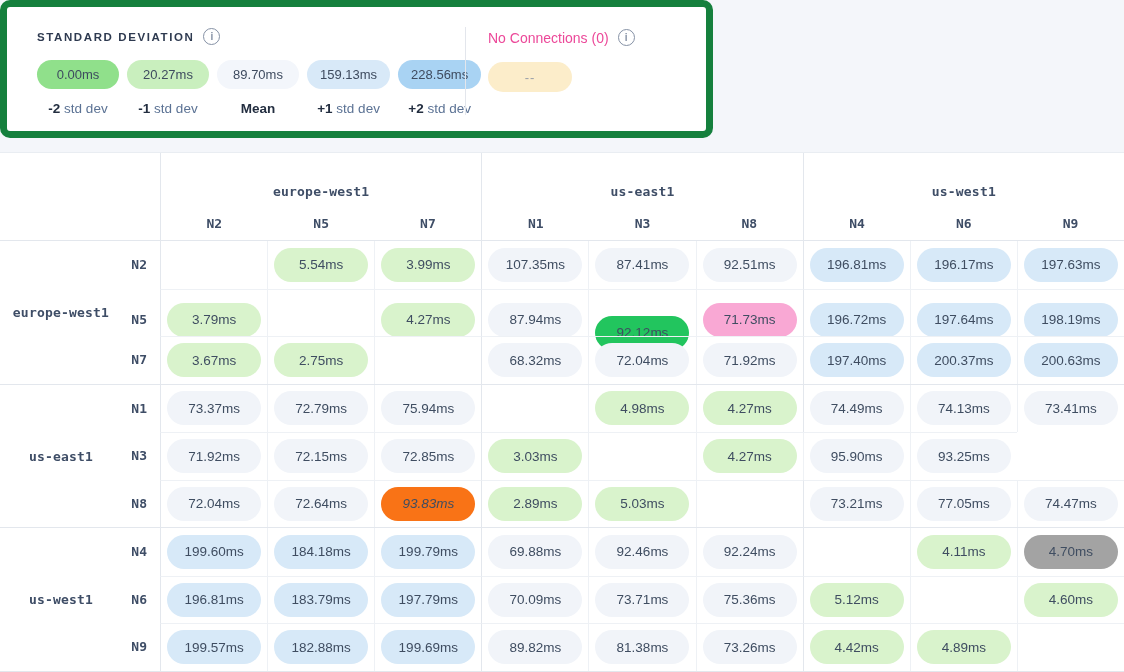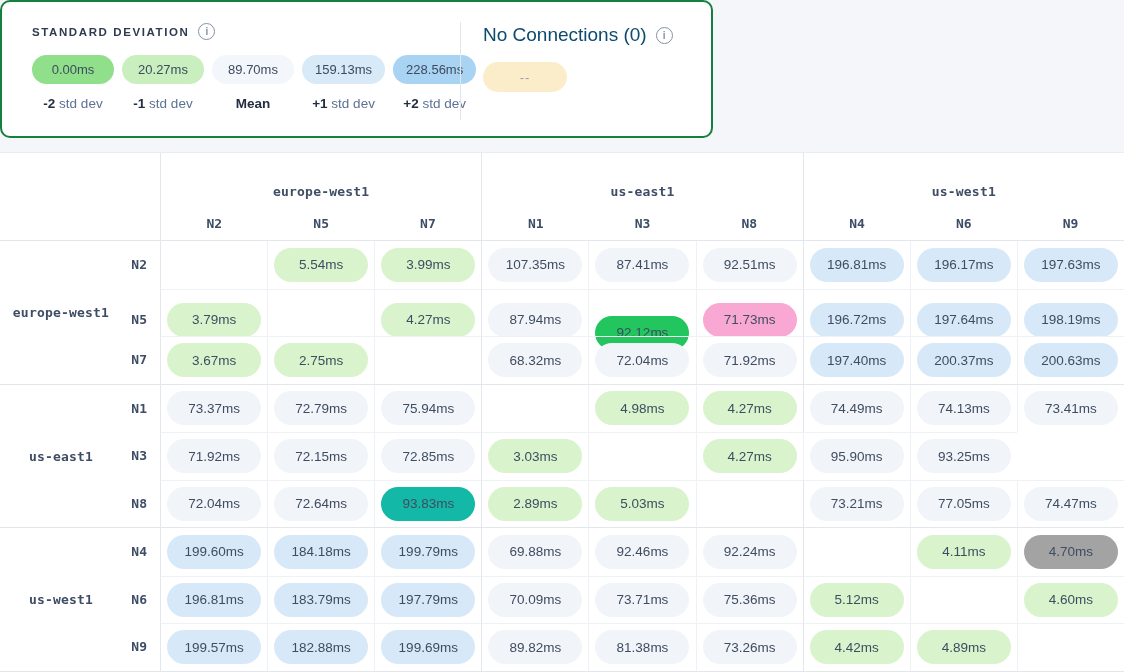--- a/index.html
+++ b/index.html
@@ -9,21 +9,21 @@
     font-family:"Liberation Sans", sans-serif;
     position:relative;
     color:#46536a;
   }
 
   
   .header-card {
     position:absolute; left:0; top:0;
     width:713px; height:138px;
     background:#ffffff;
-    border:2px solid #15803d;
+    border:7px solid #15803d;
     border-radius:10px;
     display:flex;
   }
   .legend-section { padding:21px 0 0 30px; width:458px; }
   .legend-title-row { display:flex; align-items:center; gap:9px; margin-bottom:15px; }
   .legend-title {
     font-size:11.5px; font-weight:700; letter-spacing:1.6px;
     color:#2e3a50; text-transform:uppercase;
   }
   .info-icon {
@@ -37,21 +37,21 @@
   .legend-chip {
     height:29px; min-width:82px; padding:0 13px; border-radius:15px;
     display:flex; align-items:center; justify-content:center;
     font-size:13px; color:#3e4b5f;
   }
   .legend-label { font-size:13.5px; color:#5b7294; white-space:nowrap; }
   .legend-label b { color:#232e40; font-weight:700; }
   .v-divider { width:1px; background:#e3e6ec; margin:20px 0 16px 0; }
   .nc-section { padding:22px 0 0 22px; }
   .nc-title-row { display:flex; align-items:center; gap:9px; }
-  .nc-title { font-size:19px; color:#0c4a6e; }
+  .nc-title { font-size:14px; color:#ec4899; }
   .nc-chip {
     margin-top:16px; width:84px; height:30px; border-radius:15px;
     display:flex; align-items:center; justify-content:center;
     font-size:13px; color:#9aa0a8; letter-spacing:1px;
   }
 
   
   .matrix-card {
     position:absolute; left:0; top:152px; width:1124px;
     background:#ffffff;
@@ -311,21 +311,21 @@
         </div>
         <div class="body-row">
           <div class="row-label mono">N8</div>
           <div class="cell group-start">
             <div class="chip" style="background: rgb(241, 244, 249);">72.04ms</div>
           </div>
           <div class="cell">
             <div class="chip" style="background: rgb(241, 244, 249);">72.64ms</div>
           </div>
           <div class="cell">
-            <div class="chip" style="background: #14b8a6;">93.83ms</div>
+            <div class="chip" style="background: #f97316; font-style: italic;">93.83ms</div>
           </div>
           <div class="cell group-start">
             <div class="chip" style="background: rgb(217, 243, 204);">2.89ms</div>
           </div>
           <div class="cell">
             <div class="chip" style="background: rgb(217, 243, 204);">5.03ms</div>
           </div>
           <div class="cell"></div>
           <div class="cell group-start">
             <div class="chip" style="background: rgb(241, 244, 249);">73.21ms</div>

